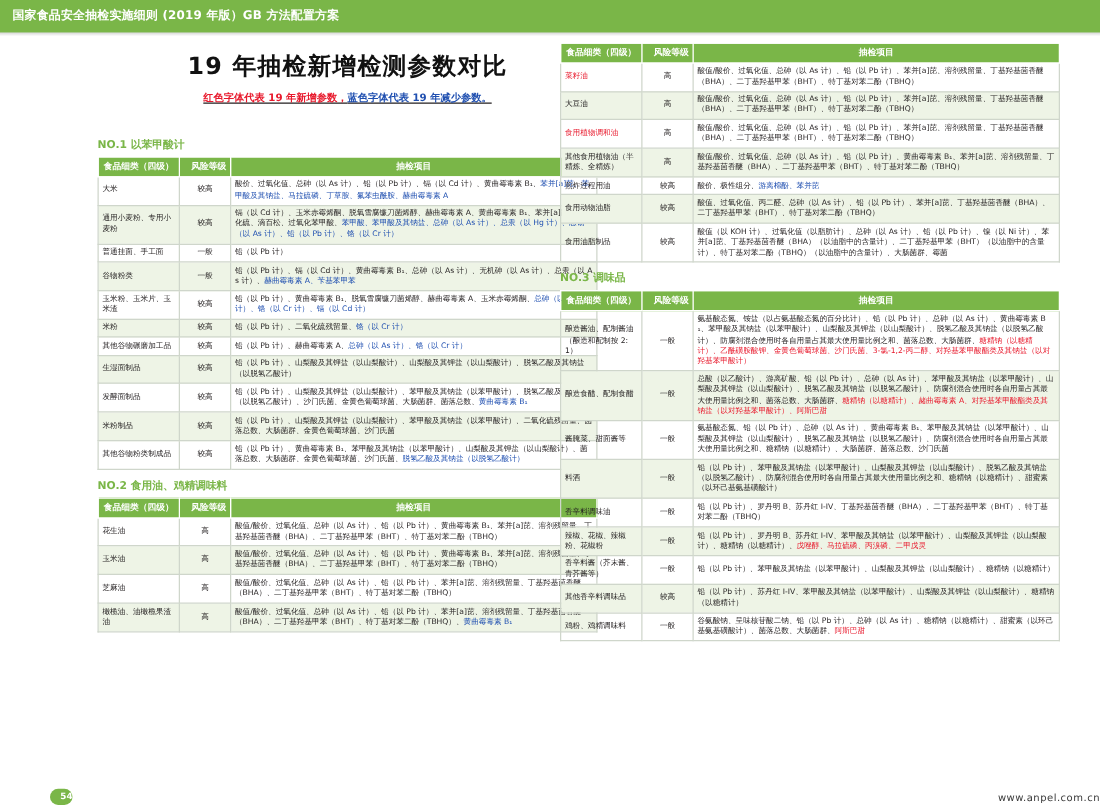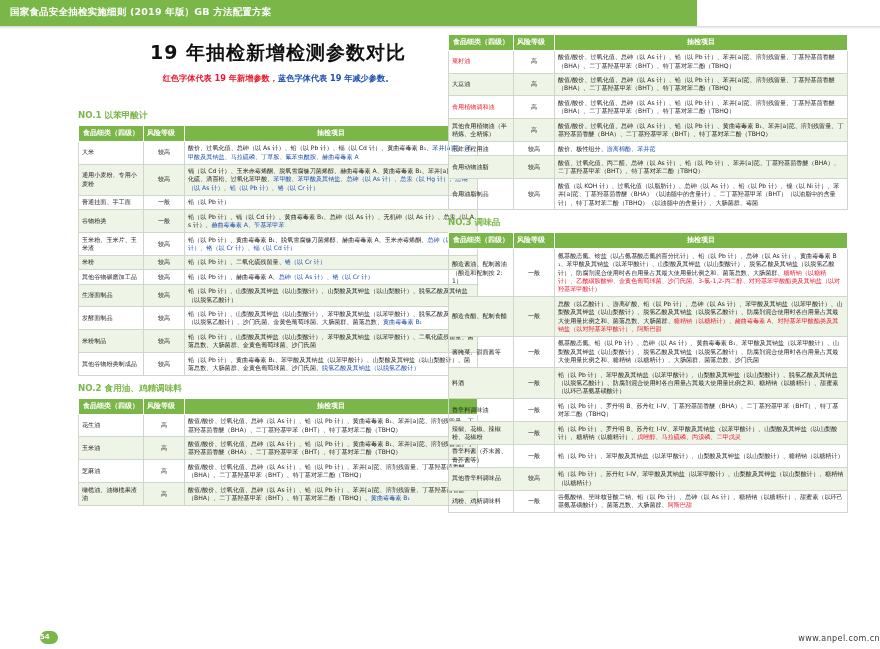--- a/index.html
+++ b/index.html
@@ -7,53 +7,53 @@
     width:880px;height:649px;
     background:#ffffff;
     font-family:"DejaVu Sans","Liberation Sans",sans-serif;
     font-size:7px;color:#231f20;
     position:relative;overflow:hidden;
   }
   .page{position:relative;width:880px;height:649px;box-sizing:border-box;}
 
   
   .topbar{
-    position:absolute;left:0;top:0;width:697px;height:26px;
+    position:absolute;left:0;top:0;width:880px;height:26px;
     background:#7ab648;
   }
   .topbar .tl{
     position:absolute;left:10px;top:6px;
     color:#ffffff;font-size:9.5px;font-weight:bold;letter-spacing:.2px;
   }
   .topbar-shadow{
     position:absolute;left:0;top:26px;width:880px;height:3px;
     background:linear-gradient(to bottom,rgba(0,0,0,.16),rgba(0,0,0,0));
   }
   .footer-bar{
     position:absolute;left:0;bottom:0;width:880px;height:22px;background:#ffffff;
   }
   .pagenum{
     position:absolute;left:40px;bottom:5px;width:18px;height:13px;border-radius:9px;
-    background:#7ab648;color:#fff;font-size:7px;text-align:left;line-height:13px;font-weight:bold;
+    background:#7ab648;color:#fff;font-size:7px;text-align:right;line-height:13px;font-weight:bold;
   }
   .site{
     position:absolute;left:0;bottom:6px;width:880px;text-align:right;
     font-size:8px;color:#3a3a3a;letter-spacing:.4px;
   }
 
   
   .col-left{position:absolute;left:38px;top:34px;width:400px;padding-left:40px;}
   .col-right{position:absolute;left:448px;top:34px;width:400px;}
 
   .maintitle{
     text-align:center;font-size:19px;font-weight:bold;color:#111;
     letter-spacing:1px;margin:6px 0 7px 0;
   }
   .subtitle{
-    text-align:center;font-size:8.2px;margin-bottom:26px;
+    text-align:center;font-size:8.2px;margin-bottom:26px;text-decoration:underline;
   }
   .subtitle .red{color:#e8192c;font-weight:bold;}
   .subtitle .blue{color:#1f4fb0;font-weight:bold;}
 
   .secthead{
     font-size:10.5px;font-weight:bold;color:#111;margin:2px 0 4px 0;
   }
   .subhead{
     font-size:8.6px;font-weight:bold;color:#7ab648;margin:7px 0 3px 0;
   }
@@ -66,21 +66,21 @@
     line-height:1.25;
   }
   td{
     border:1px solid #cfd6cb;padding:2.5px 3px;font-size:6.1px;line-height:1.38;
     vertical-align:middle;color:#231f20;word-break:break-all;
   }
   tr.alt td{background:#eef4e6;}
   td.c1{width:58px;}
   td.c2{width:34px;text-align:center;}
   th.c1{width:58px;}
-  th.c2{width:34px;text-align:left;}
+  th.c2{width:34px;text-align:right;}
   .red{color:#e8192c;}
   .blue{color:#1f4fb0;}
 </style>
 </head>
 <body>
 
 <div class="page">
 
   <div class="topbar">
     <div class="tl">国家食品安全抽检实施细则 (2019 年版）GB 方法配置方案</div>

